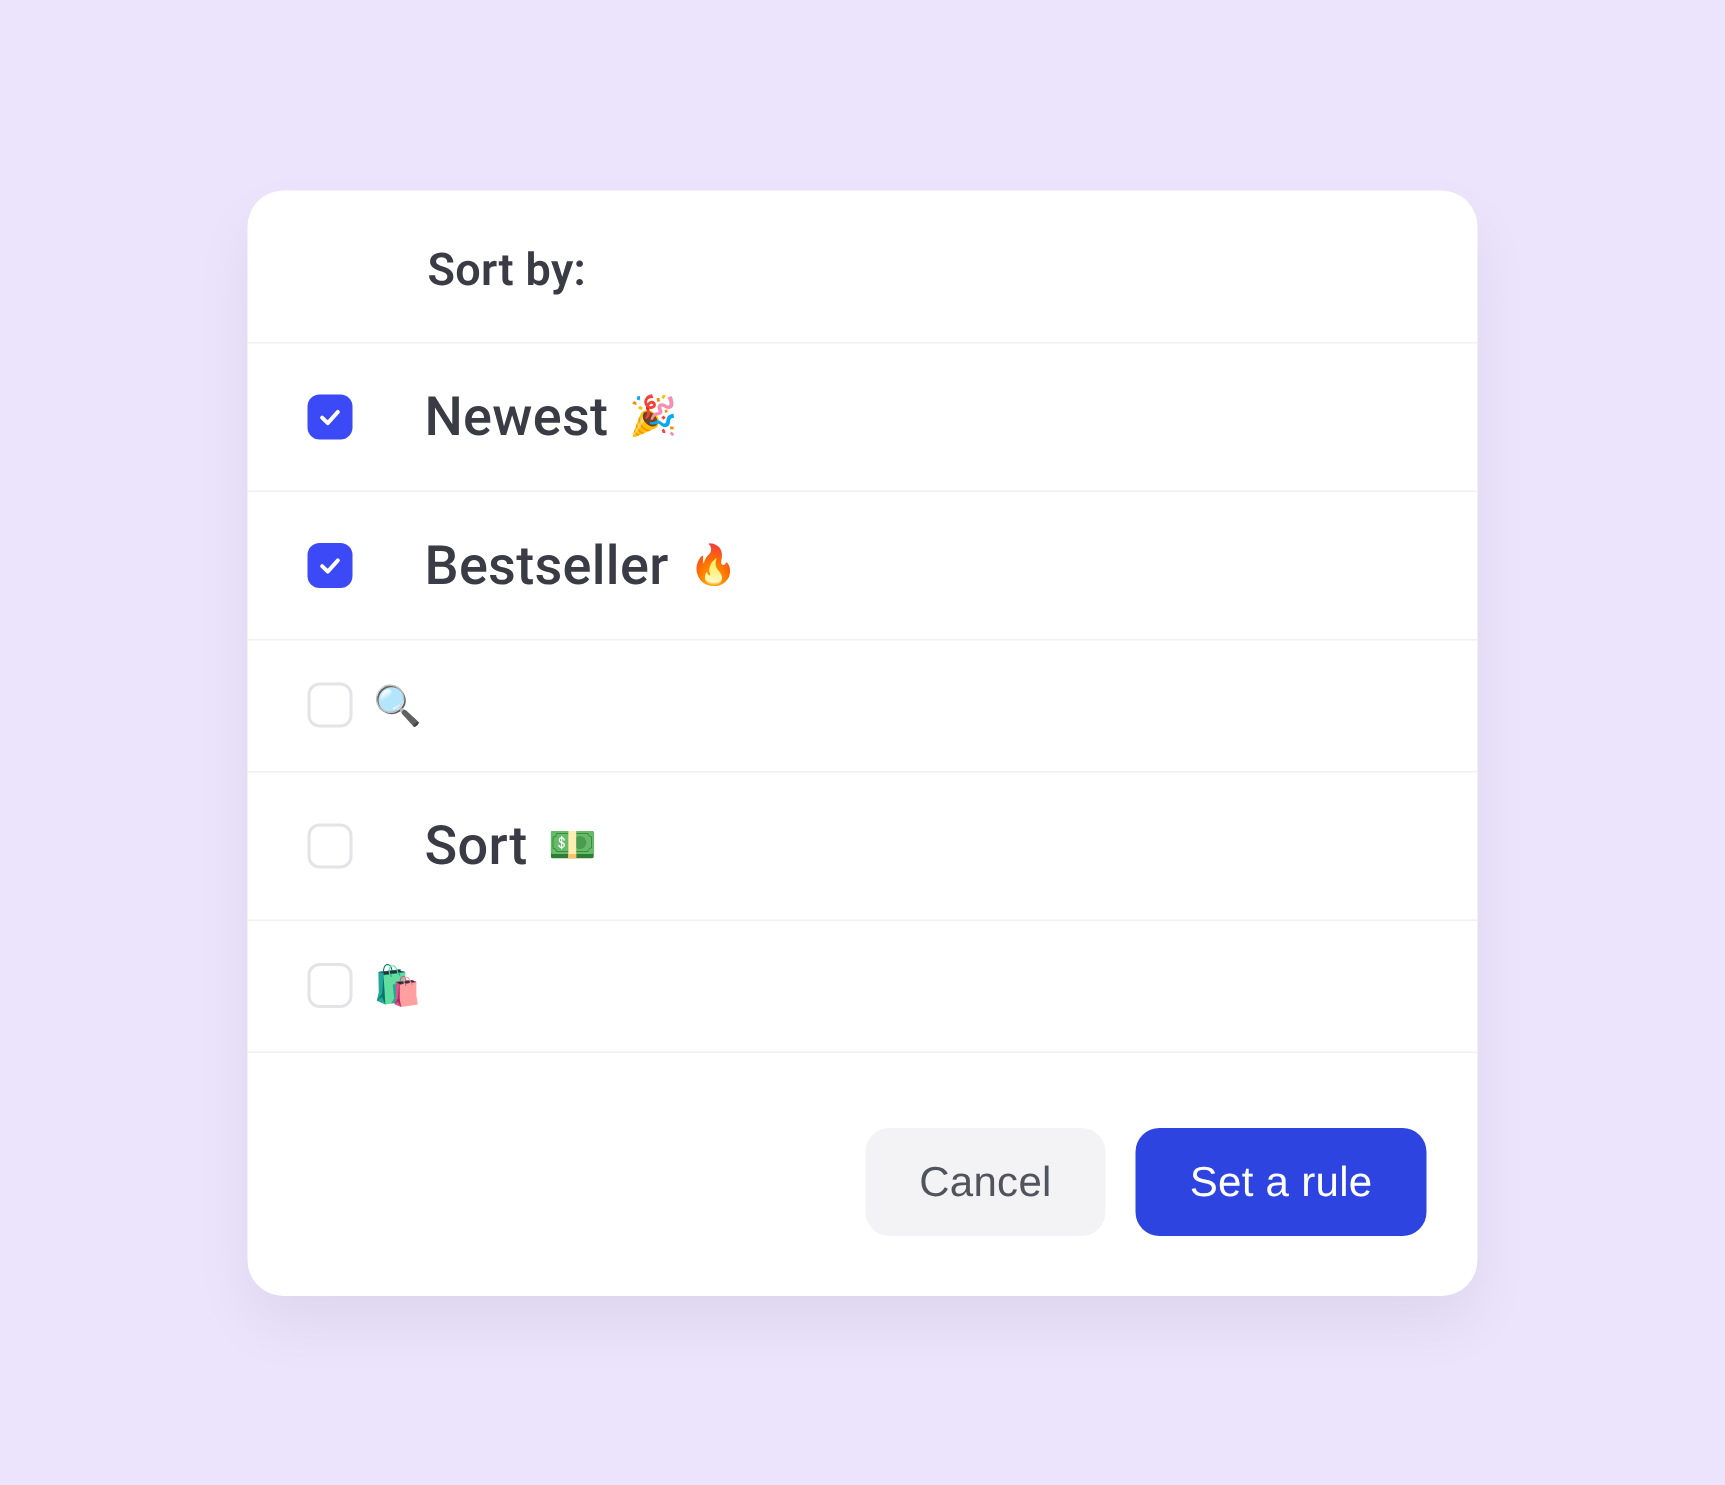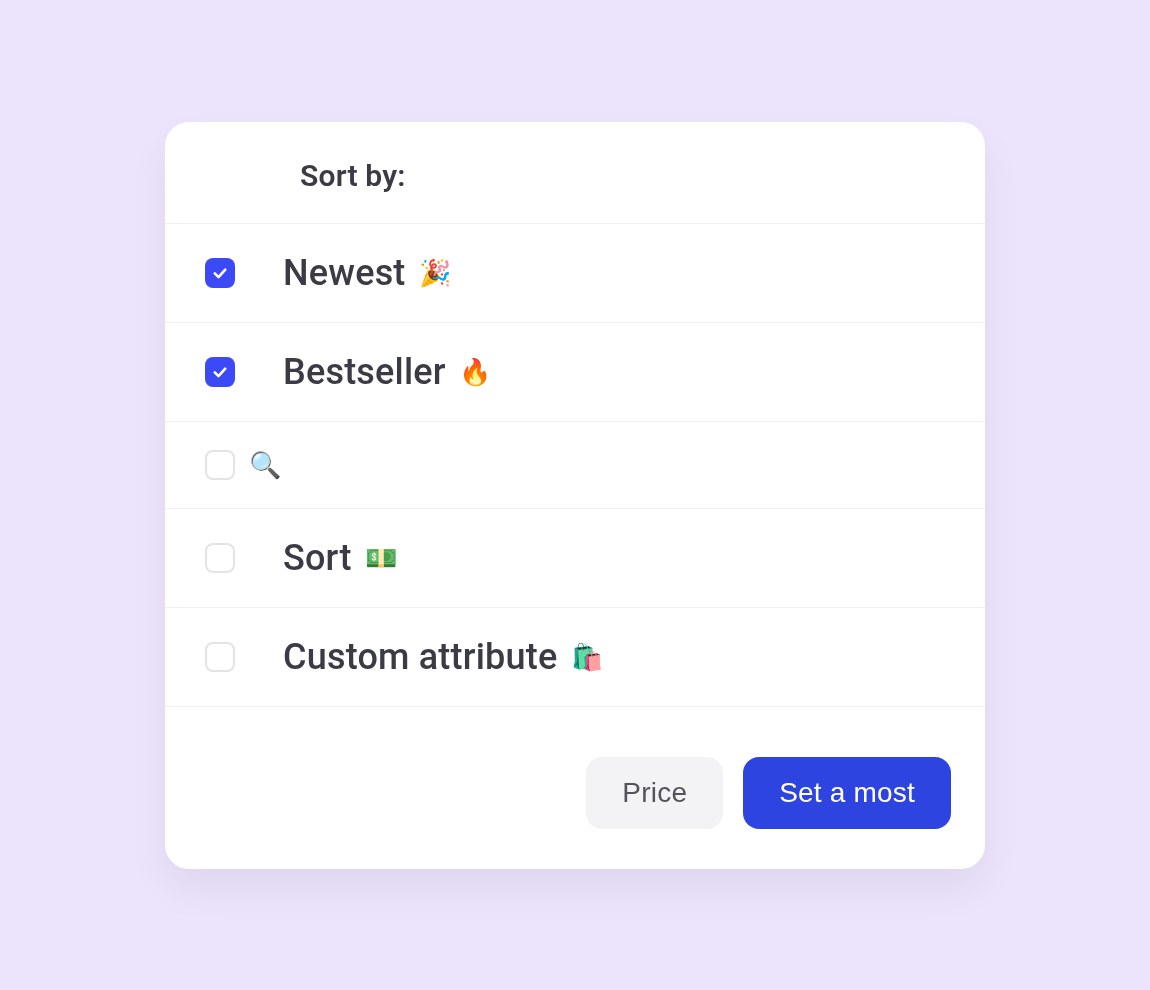--- a/index.html
+++ b/index.html
@@ -28,21 +28,20 @@
     
     .modal-header {
       padding: 36px 40px 30px 120px;
     }
     
     .modal-title {
       font-size: 30px;
       font-weight: 600;
       color: #3B3B45;
       letter-spacing: 0.2px;
-      margin-left: 15px;
     }
     
     .option-row {
       display: flex;
       align-items: center;
       padding: 28px 40px 28px 40px;
       border-top: 1px solid #F0F0F2;
     }
     
     .checkbox {
@@ -150,22 +149,21 @@
   </div>
 
   <div class="option-row">
     <div class="checkbox unchecked"></div>
     <span class="option-label">Sort</span>
     <span class="option-emoji">💵</span>
   </div>
 
   <div class="option-row">
     <div class="checkbox unchecked"></div>
-    <span class="option-label">Custom attribute</span>
     <span class="option-emoji">🛍️</span>
   </div>
 
   <div class="modal-footer">
-    <button class="btn btn-secondary">Price</button>
-    <button class="btn btn-primary">Set a most</button>
+    <button class="btn btn-secondary">Cancel</button>
+    <button class="btn btn-primary">Set a rule</button>
   </div>
 
 </div>
 
 </body></html>

